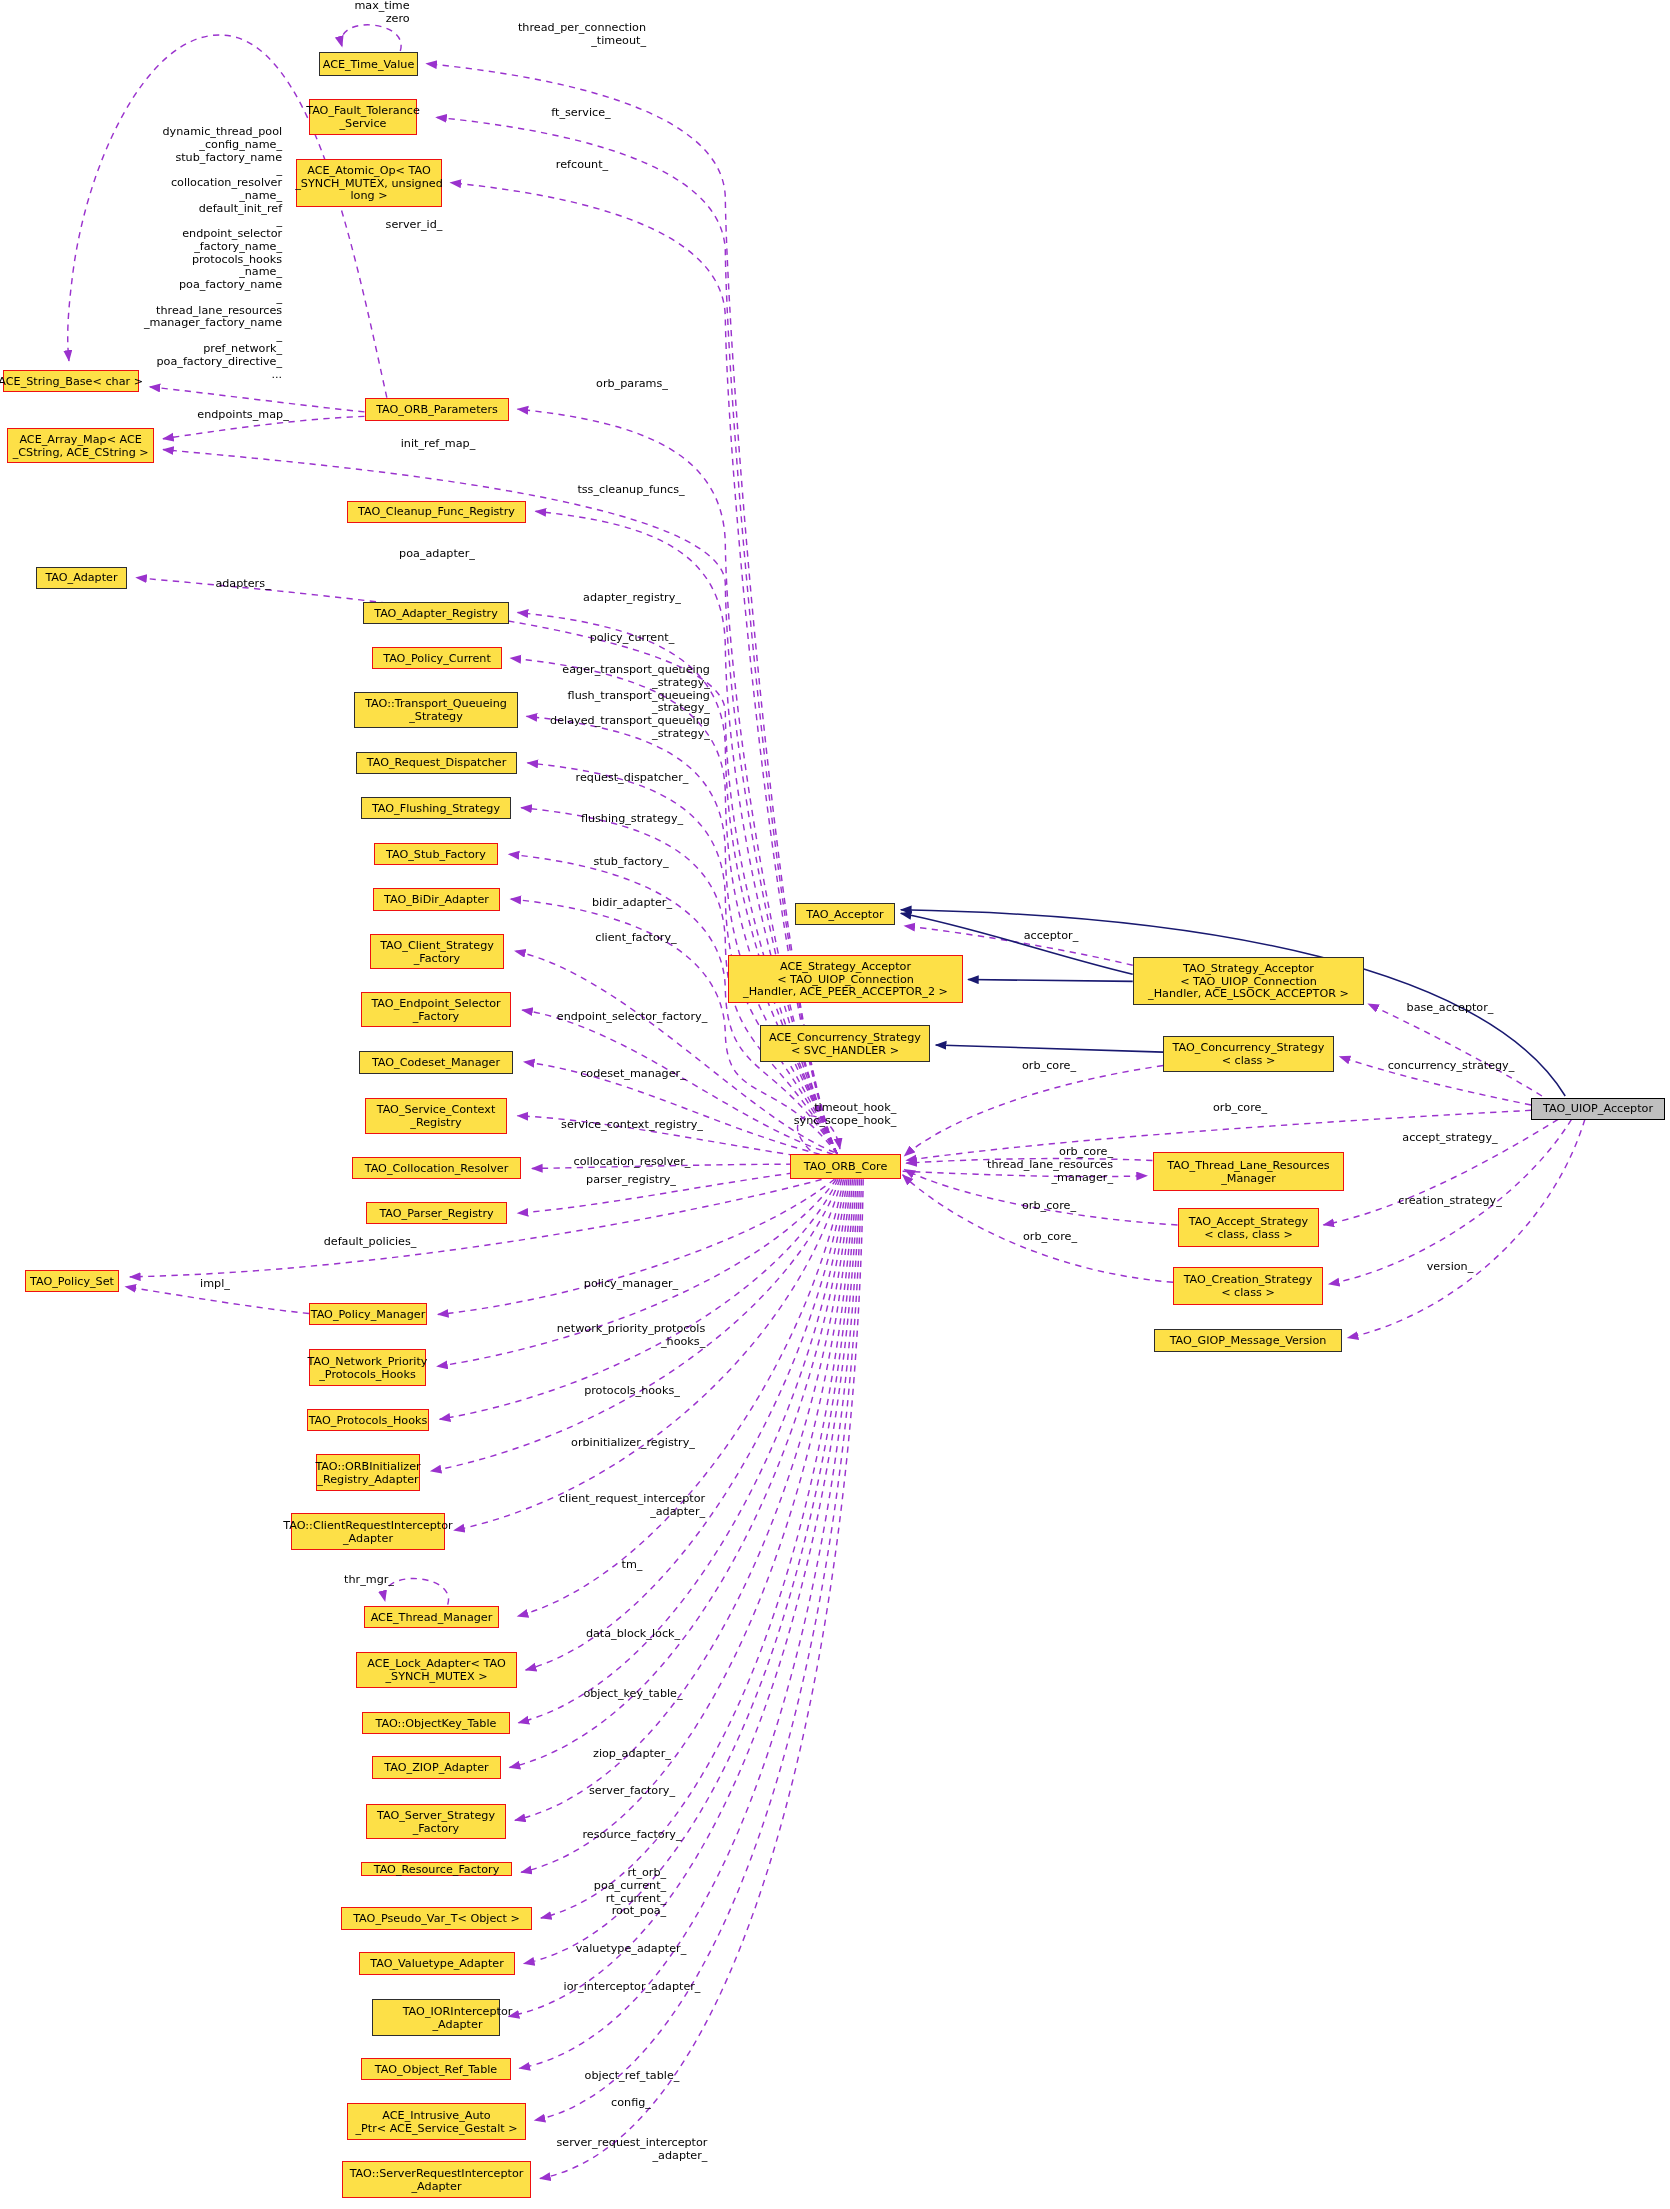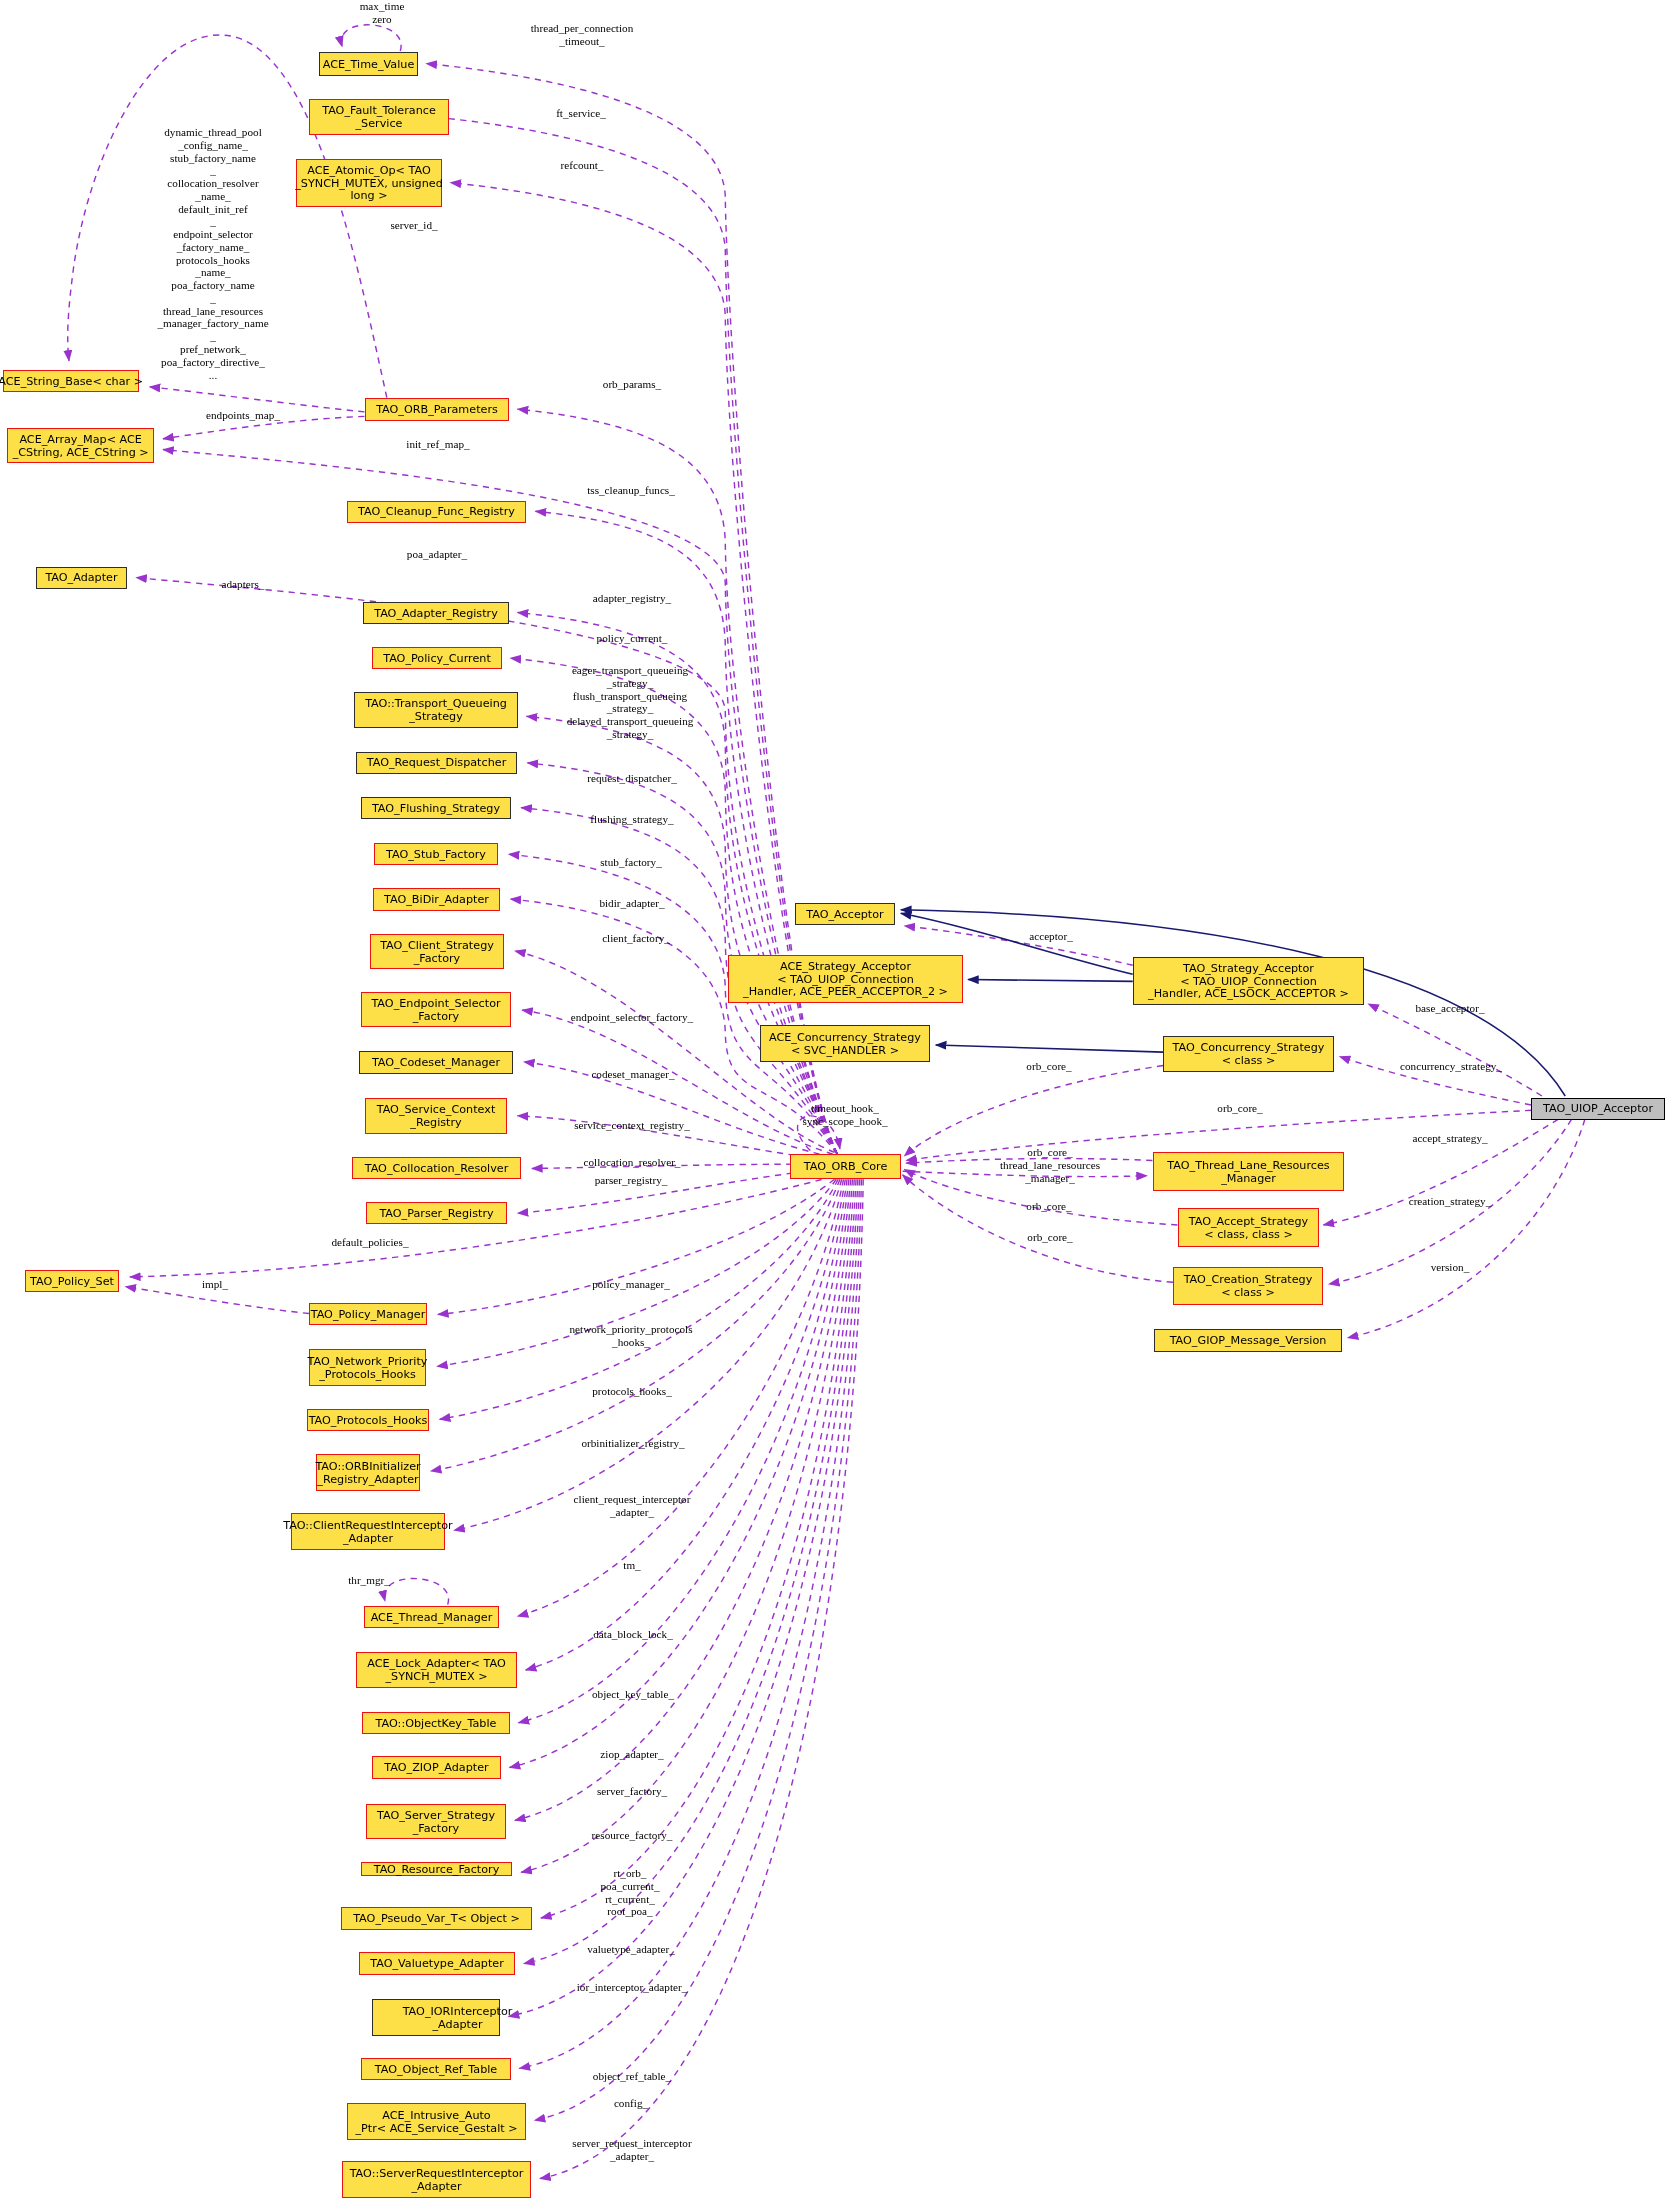--- a/index.html
+++ b/index.html
@@ -8,21 +8,21 @@
   #edges-svg{position:absolute;left:0;top:0;width:1670px;height:2209px;}
   path.dashed{fill:none;stroke:#9a32cd;stroke-width:1.6;stroke-dasharray:7,6;}
   path.solid{fill:none;stroke:#191970;stroke-width:1.7;}
   .node{position:absolute;background:#fde047;border:1.4px solid #000;box-sizing:border-box;
         display:flex;flex-direction:column;align-items:center;justify-content:center;
         font-size:11.2px;line-height:1.16;color:#000;text-align:center;white-space:nowrap;cursor:pointer;}
   .node.red{border-color:#ee1111;}
   .node.black{border-color:#2e2e2e;}
   .node.gray{background:#bfbfbf;border-color:#000;}
   .elabel{position:absolute;transform:translateX(-50%);font-size:11.2px;line-height:1.14;
-          color:#000;text-align:center;white-space:nowrap;pointer-events:none;font-family:Liberation Serif, serif;}
+          color:#000;text-align:right;white-space:nowrap;pointer-events:none;}
 </style>
 </head>
 <body>
 
 <div id="stage">
   <svg id="edges-svg" xmlns="http://www.w3.org/2000/svg" viewBox="0 0 1865 2467" width="1670" height="2209">
     <defs>
       <marker id="ap" markerWidth="14" markerHeight="12" refX="12" refY="5" orient="auto" markerUnits="userSpaceOnUse">
         <path d="M0,0 L13,5 L0,10 z" fill="#9a32cd"></path>
       </marker>
@@ -89,21 +89,21 @@
       <path d="M500,1792 C511,1757 421,1751 430,1788" class="dashed" marker-end="url(#ap)"></path>
       <path d="M905,1285 C862,1242 928,1226 938,1283" class="dashed" marker-end="url(#ap)"></path>
       <path d="M432,444 C400,300 355,70 265,42 C175,16 100,170 82,300 C76,345 74,375 77,403" class="dashed" marker-end="url(#ap)"></path>
       <path d="M407,460 C330,452 240,440 167,432" class="dashed" marker-end="url(#ap)"></path>
       <path d="M407,465 C330,468 250,480 182,490" class="dashed" marker-end="url(#ap)"></path>
     </svg>
   <div id="nodes-layer">
       <div class="node black" style="left: 319px; top: 52px; width: 99px; height: 24px;">
         <span>ACE_Time_Value</span>
       </div>
-      <div class="node red" style="left: 309px; top: 99px; width: 140px; height: 36px;">
+      <div class="node red" style="left: 309px; top: 99px; width: 108px; height: 36px;">
         <span>TAO_Fault_Tolerance</span>
         <span>_Service</span>
       </div>
       <div class="node red" style="left: 296px; top: 159px; width: 146px; height: 48px;">
         <span>ACE_Atomic_Op&lt; TAO</span>
         <span>_SYNCH_MUTEX, unsigned</span>
         <span>long &gt;</span>
       </div>
       <div class="node red" style="left: 2.7px; top: 370px; width: 136px; height: 22.4px;">
         <span>ACE_String_Base&lt; char &gt;</span>

